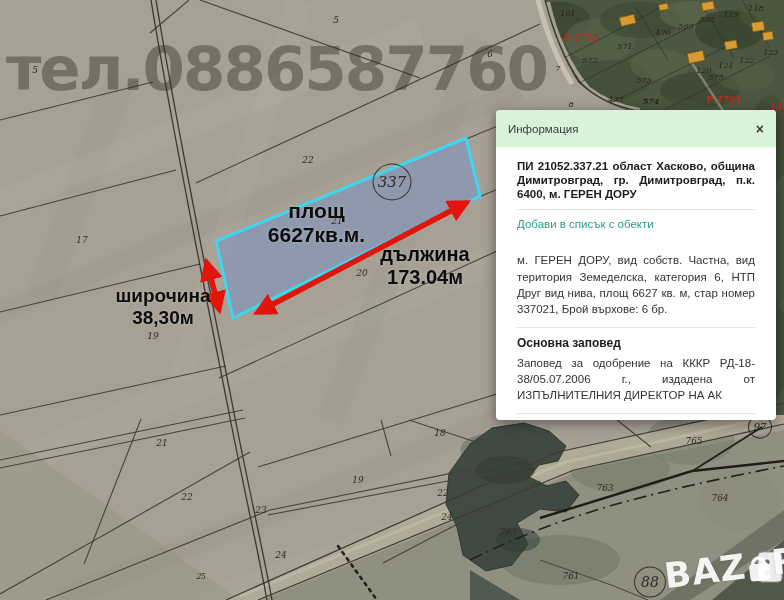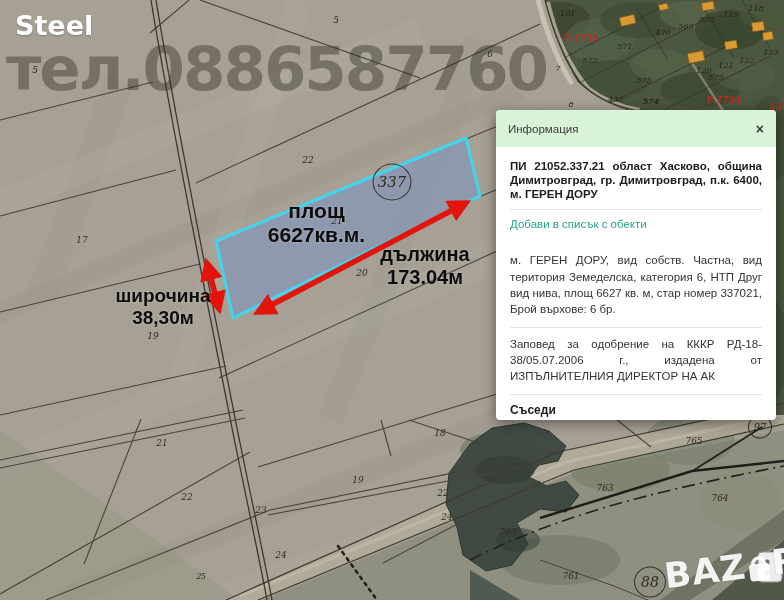--- a/index.html
+++ b/index.html
@@ -46,21 +46,21 @@
   
   #panel{position:absolute;left:496px;top:110px;width:280px;height:310px;
         z-index:5;background:#fff;border-radius:4px;overflow:hidden;
         box-shadow:0 3px 14px rgba(0,0,0,.45);}
   #panel-header{height:37px;background:var(--panel-header-bg,#d9f3d9);
         display:flex;align-items:center;justify-content:space-between;
         padding:8px 12px;box-sizing:border-box;}
   #panel-header .title{font-size:11.5px;color:#3a3a3a;}
   #panel-header .close{font-size:14px;font-weight:bold;color:#3c3c3c;
         cursor:pointer;line-height:1;}
-  #panel-body{padding:0 14px;font-size:11.5px;color:#333;}
+  #panel-body{padding:0 21px;font-size:11.5px;color:#333;}
   #panel-body .addr{margin:13px 0 8px;font-weight:bold;color:#1c1c1c;
         line-height:1.2;text-align:justify;}
   #panel-body hr{border:0;border-top:1px solid #e4e4e4;margin:0 0 8px;}
   #panel-body .link{display:inline-block;margin:0 0 22px;
         color:var(--add-link-green,#2aa08a);text-decoration:none;}
   #panel-body p{margin:0 0 9px;line-height:1.42;text-align:justify;}
   #panel-body h4{margin:0 0 5px;font-size:12px;color:#1c1c1c;}
 </style>
 </head>
 <body>
@@ -259,21 +259,20 @@
   </div>
   <div class="meas" id="meas-length">
     <div>дължина</div>
     <div>173.04м</div>
   </div>
   <div class="meas" id="meas-width">
     <div>широчина</div>
     <div>38,30м</div>
   </div>
 
-  <div class="wm-steel">Steel</div>
   <div class="wm-phone">тел.0886587760</div>
   <div class="wm-bazar">
     <span>BAZ</span>
     <svg class="bag" width="24" height="30" viewBox="0 0 24 30">
       <path d="M6,12 C6,3 18,3 18,12" fill="none" stroke="rgba(255,255,255,.92)" stroke-width="3.4"></path>
       <rect x="2" y="11" width="20" height="17" rx="3" fill="rgba(255,255,255,.92)"></rect>
     </svg>
     <span>R</span>
   </div>
 
@@ -281,20 +280,21 @@
     <div id="panel-header">
       <span class="title">Информация</span>
       <span class="close">×</span>
     </div>
     <div id="panel-body">
       <p class="addr">ПИ 21052.337.21 област Хасково, община Димитровград, гр. Димитровград, п.к. 6400, м. ГЕРЕН ДОРУ</p>
       <hr>
       <a class="link" href="#">Добави в списък с обекти</a>
       <p>м. ГЕРЕН ДОРУ, вид собств. Частна, вид територия Земеделска, категория 6, НТП Друг вид нива, площ 6627 кв. м, стар номер 337021, Брой върхове: 6 бр.</p>
       <hr>
+      <h4>Основна заповед</h4>
       <p>Заповед за одобрение на КККР РД-18-38/05.07.2006 г., издадена от ИЗПЪЛНИТЕЛНИЯ ДИРЕКТОР НА АК</p>
       <hr>
       <h4>Съседи</h4>
       
     </div>
   </div>
 
 </div>
 
 </body></html>

